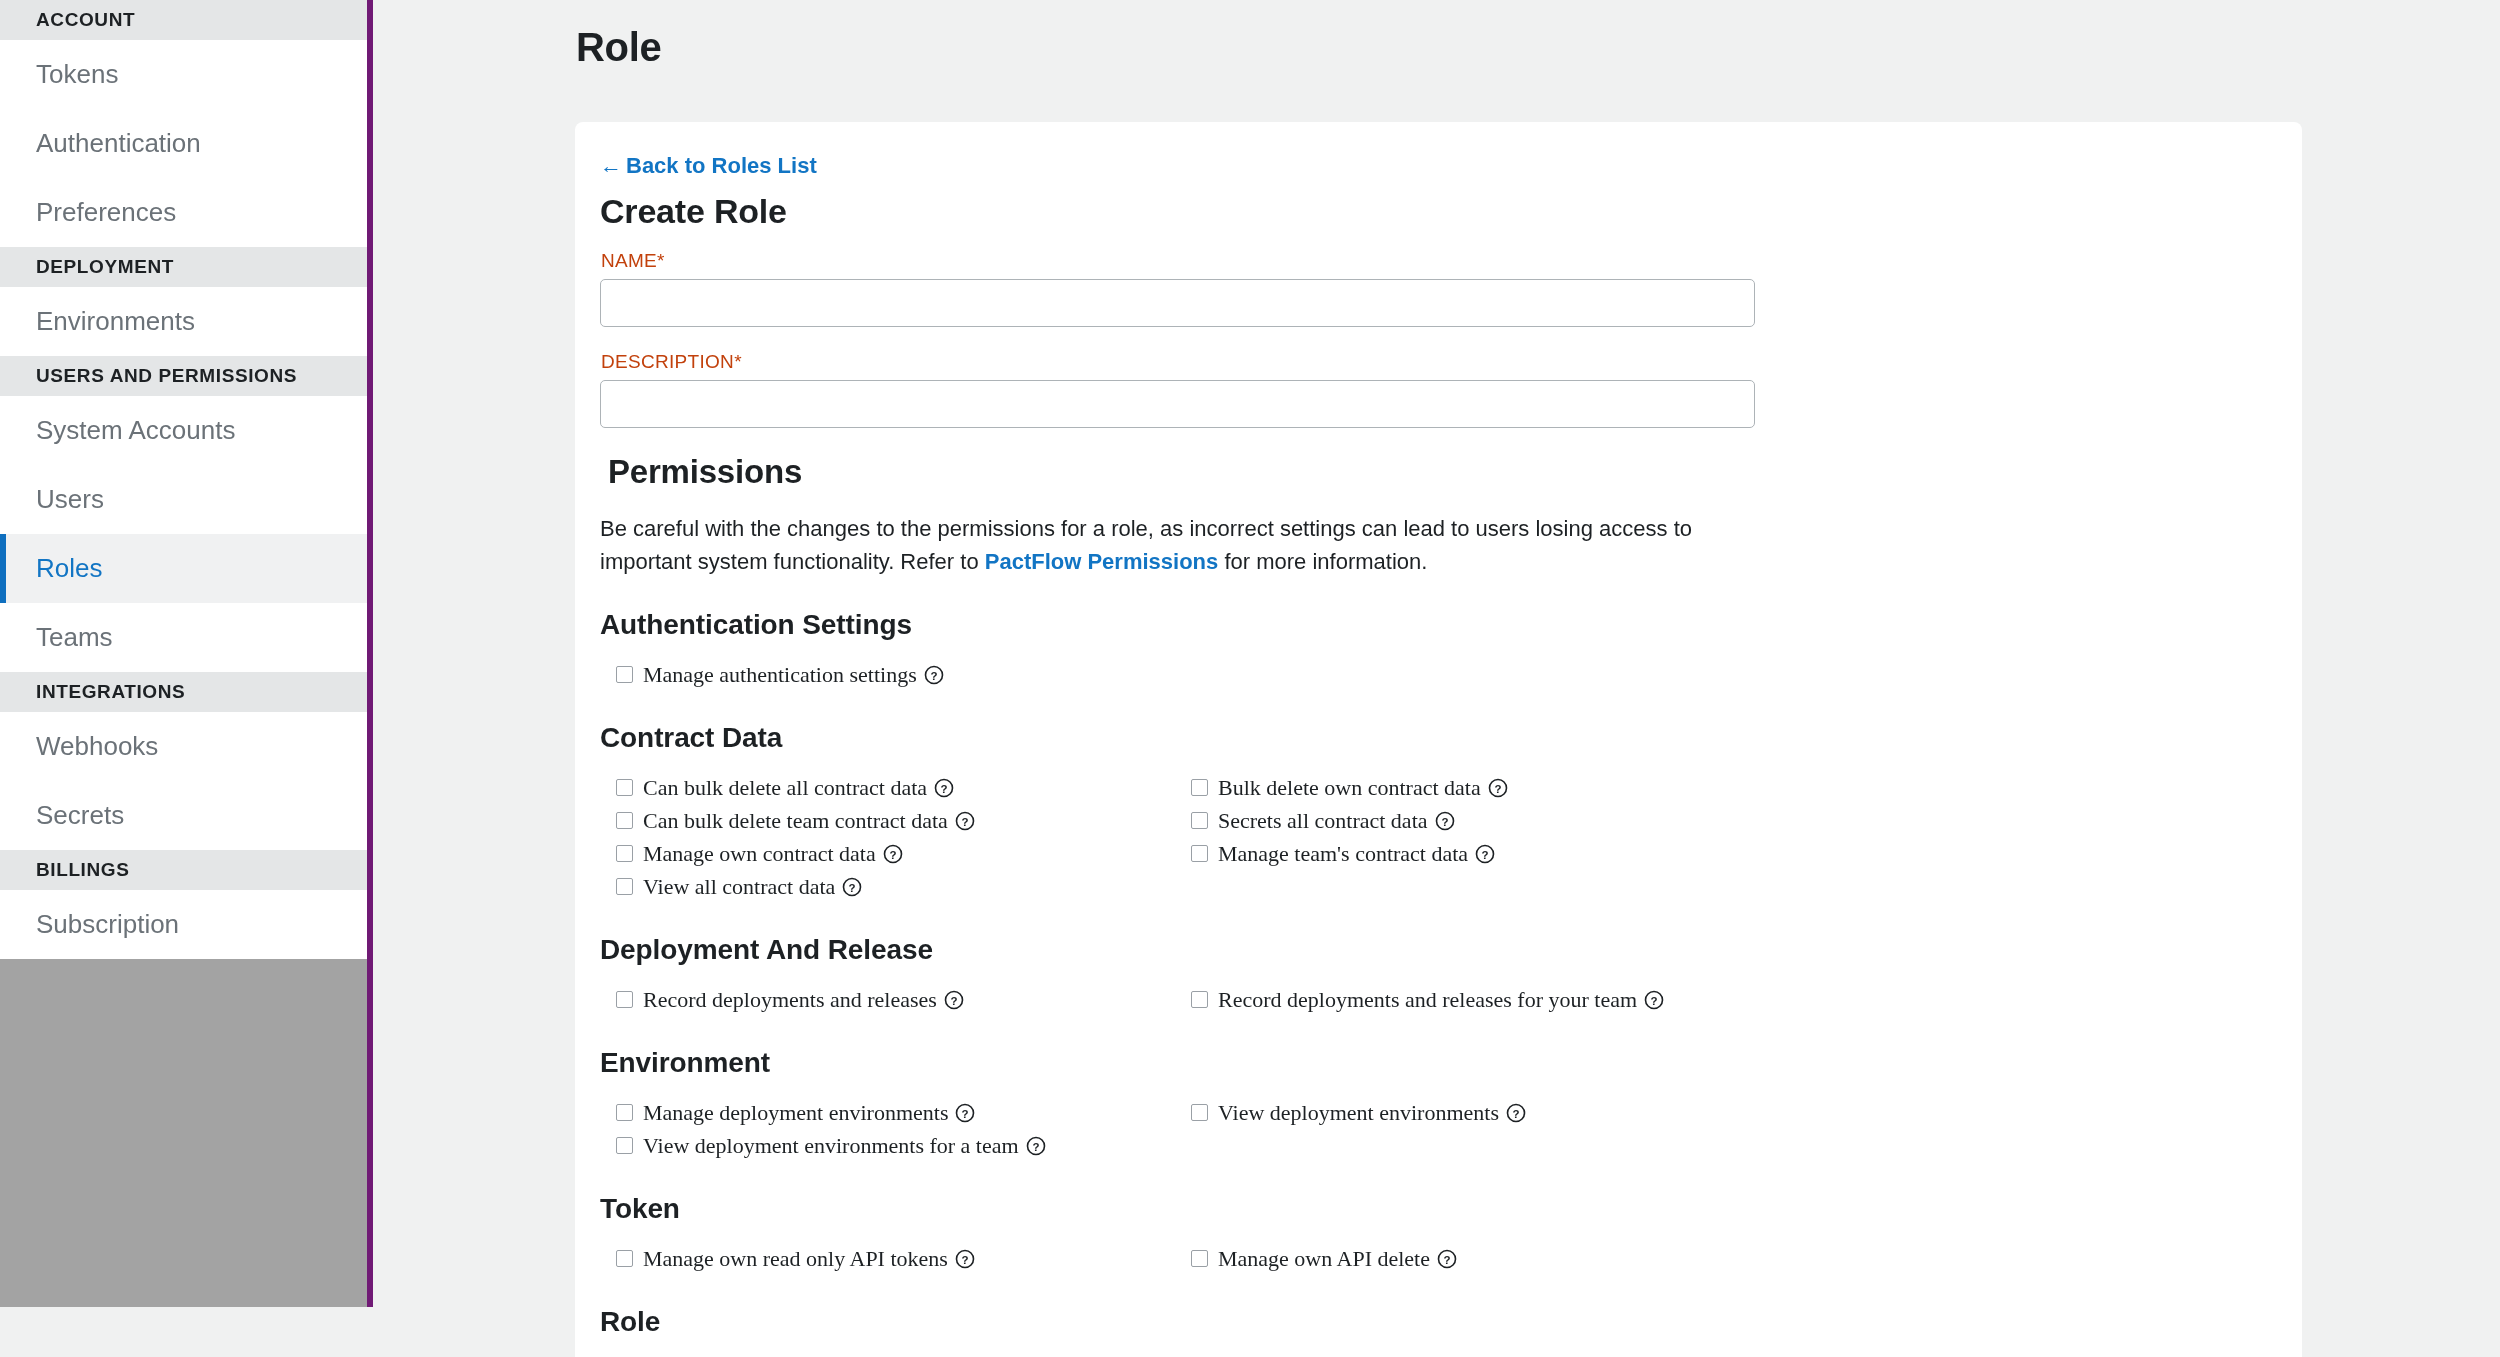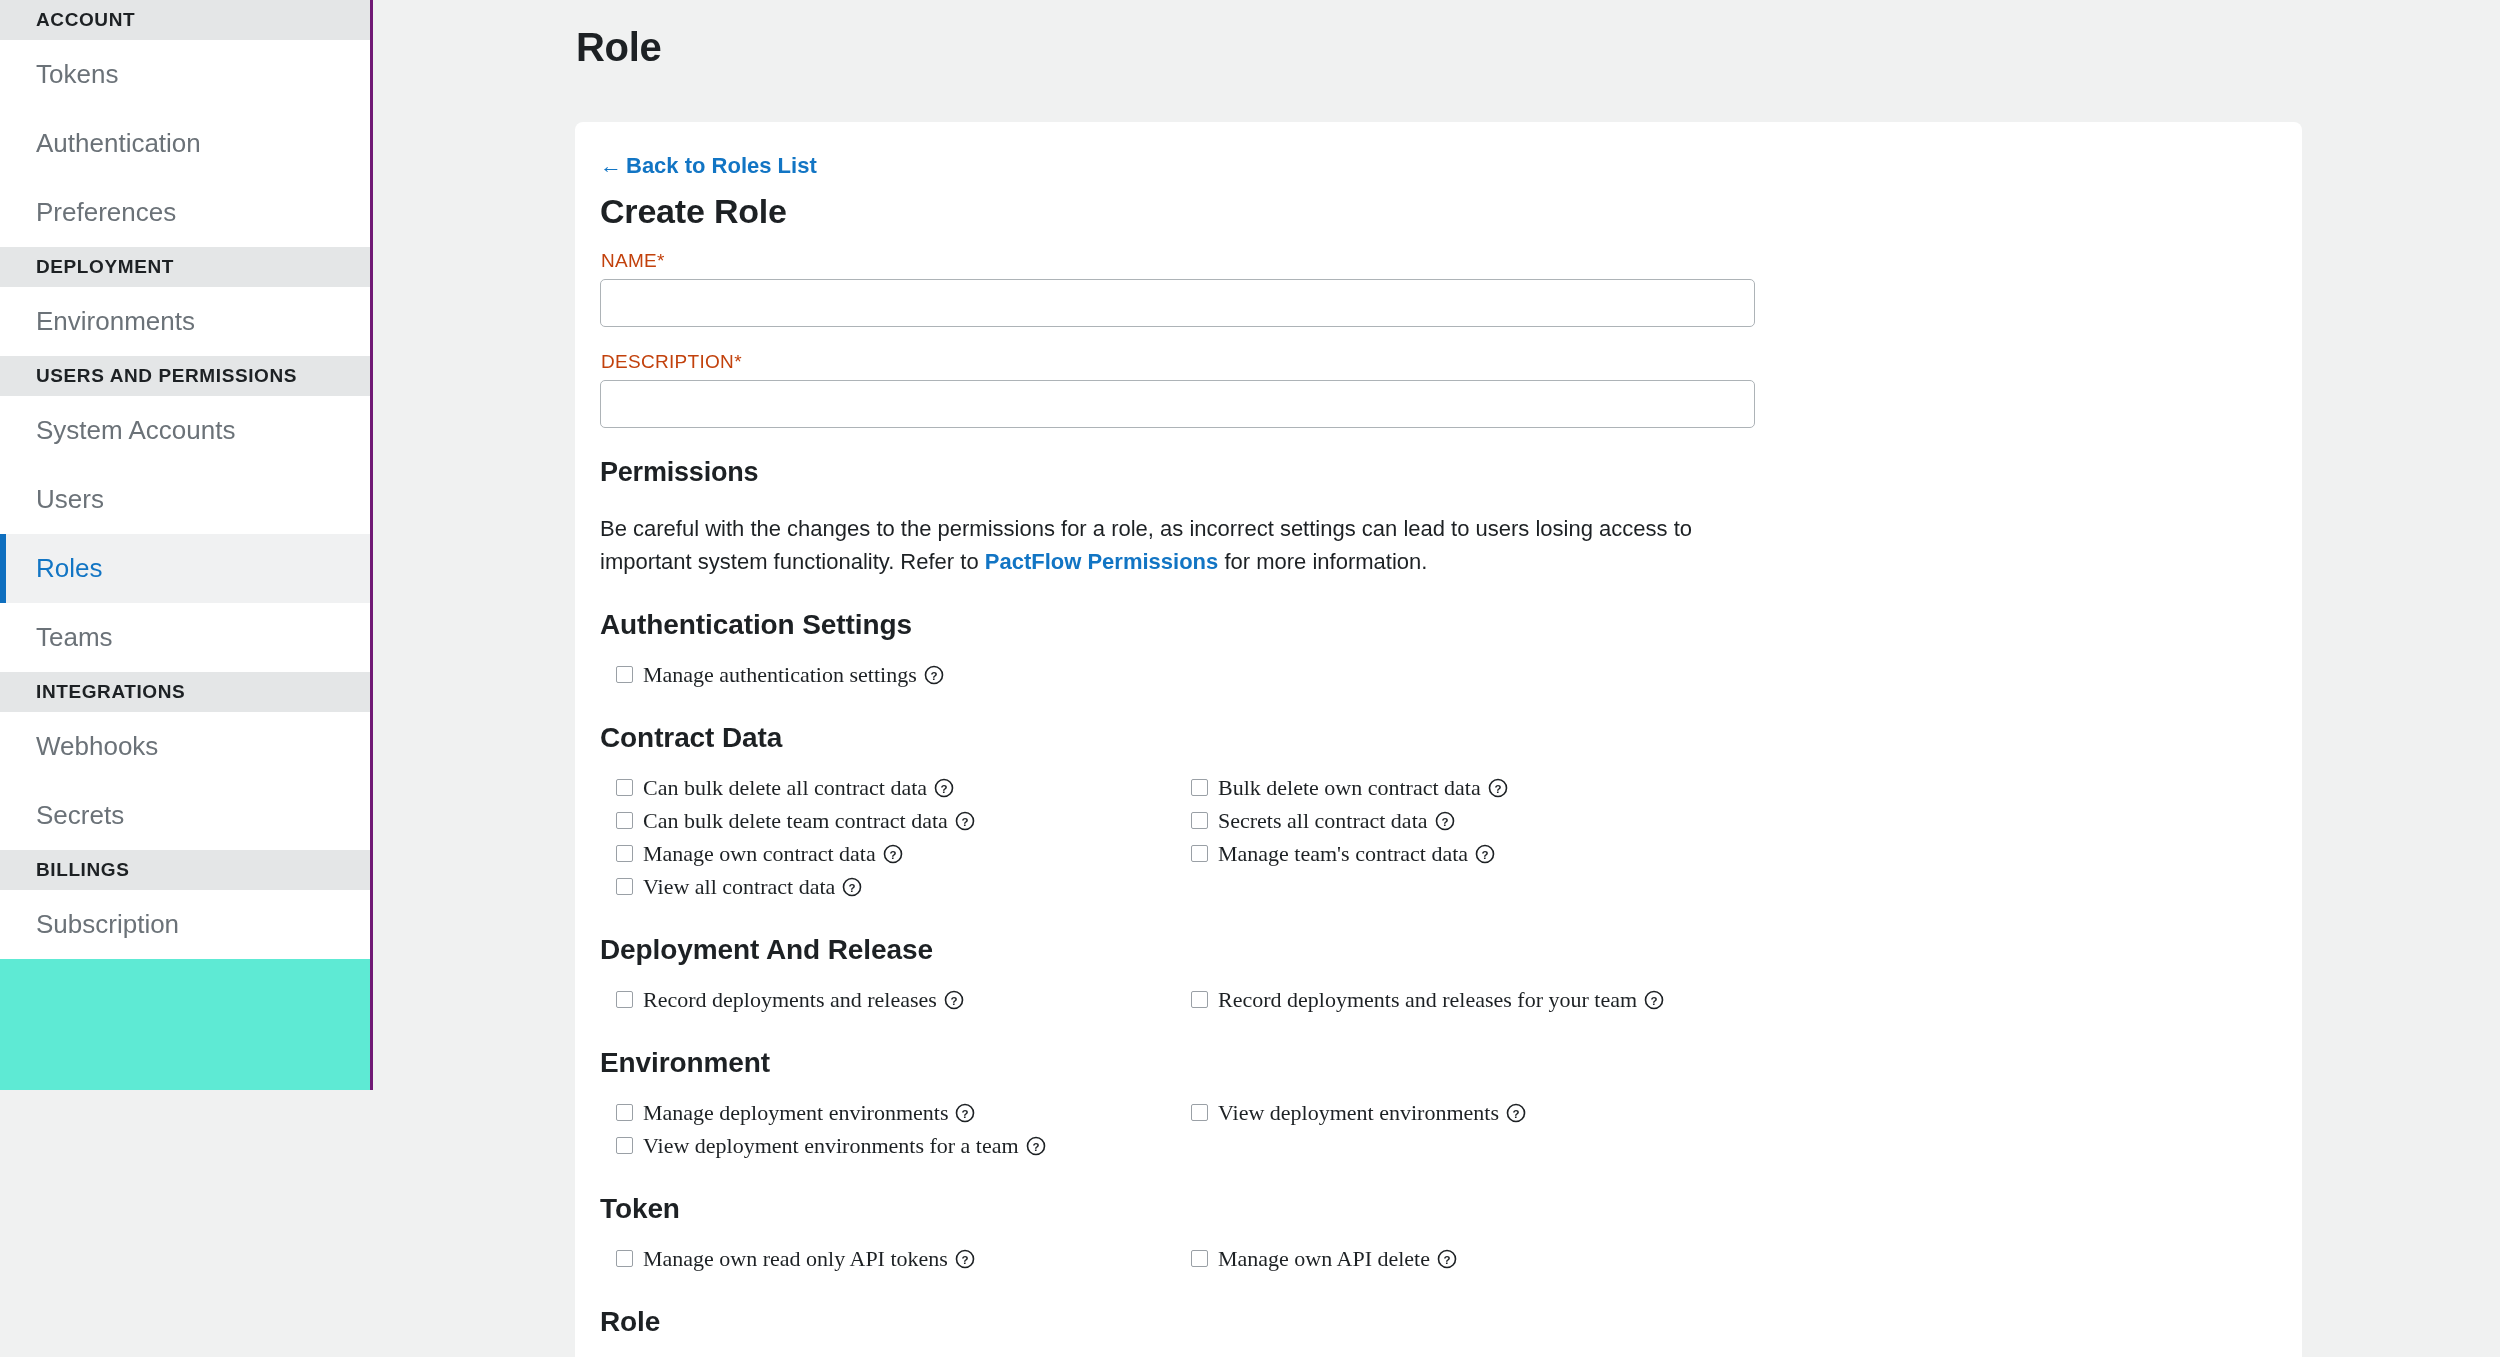--- a/index.html
+++ b/index.html
@@ -10,23 +10,23 @@
     background: #f0f1f1;
     font-family: "Liberation Sans", sans-serif;
     -webkit-font-smoothing: antialiased;
   }
   #app { display: flex; width: 2500px; height: 1357px; }
 
   
   .sidebar {
     width: 373px;
     flex: 0 0 373px;
-    background: #5eead4;
-    border-right: 3px solid #701a75;
-    height: 1090px;
+    background: #a3a3a3;
+    border-right: 6px solid #701a75;
+    height: 1307px;
     overflow: hidden;
     position: relative;
   }
   .nav-section-header {
     background: #e4e6e7;
     color: #1d2124;
     font-size: 19px;
     font-weight: 700;
     letter-spacing: 0.6px;
     padding: 9px 0 9px 36px;
@@ -119,24 +119,24 @@
     background: #ffffff;
     font-size: 21px;
     font-family: "Liberation Sans", sans-serif;
     color: #1d2124;
     padding: 0 12px;
     outline: none;
     margin-bottom: 24px;
   }
 
   h2.section-h {
-    font-size: 27px;
-    font-weight: 700;
-    color: #1d2124;
-    margin: 22px 0 20px 0;
+    font-size: 33px;
+    font-weight: 700;
+    color: #1d2124;
+    margin: 22px 0 20px 8px;
     line-height: 40px;
     letter-spacing: -0.2px;
   }
   p.intro {
     font-size: 22px;
     color: #1d2124;
     line-height: 33px;
     margin: 0 0 24px 0;
     max-width: 1130px;
   }

